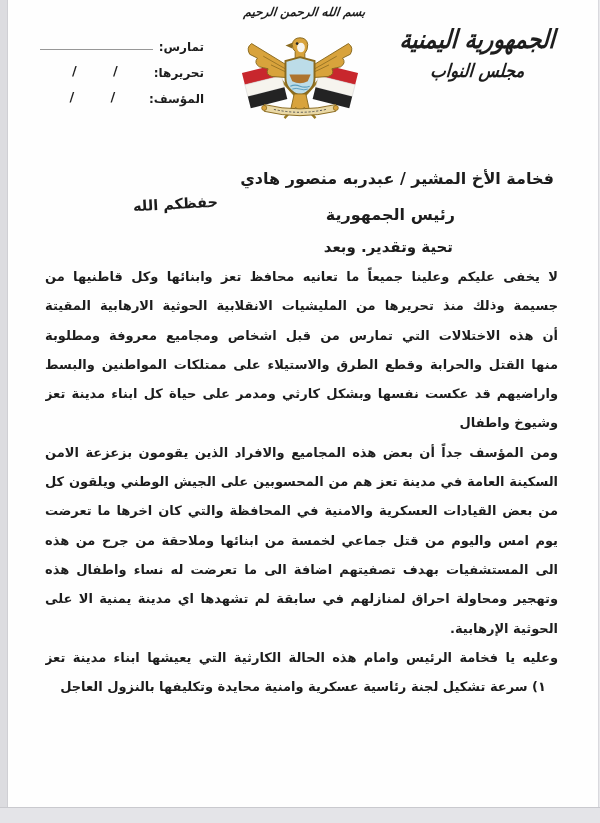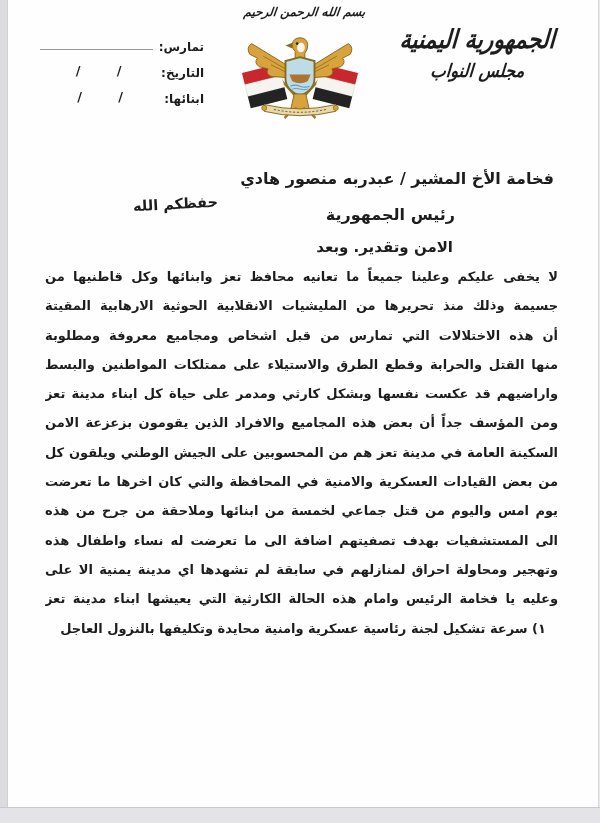--- a/index.html
+++ b/index.html
@@ -98,25 +98,25 @@
   <div class="org-name">الجمهورية اليمنية</div>
   <div class="org-sub">مجلس النواب</div>
 </div>
 
 <div class="fields">
   <div class="field-row">
     <span class="field-label">تمارس:</span>
     <span class="field-line"></span>
   </div>
   <div class="field-row">
-    <span class="field-label">التاريخ:</span>
+    <span class="field-label">تحريرها:</span>
     <span class="field-value">/        /</span>
   </div>
   <div class="field-row">
-    <span class="field-label">ابنائها:</span>
+    <span class="field-label">المؤسف:</span>
     <span class="field-value">/        /</span>
   </div>
 </div>
 
 <svg class="emblem" viewBox="0 0 130 92" aria-hidden="true">
 
   <g>
     <line x1="44" y1="48" x2="81" y2="89" stroke="#9A7A22" stroke-width="2.4"></line>
     <line x1="86" y1="48" x2="49" y2="89" stroke="#9A7A22" stroke-width="2.4"></line>
   </g>
@@ -160,29 +160,31 @@
     <path d="M28,75 Q65,84 102,75 L102,82 Q65,91 28,82 Z" stroke="#8A6A1F" stroke-width="1" fill="#EAD9A6"></path>
     <circle cx="28" cy="78.5" r="2.6" stroke="#8A6A1F" stroke-width="0.8" fill="#D8A33C"></circle>
     <circle cx="102" cy="78.5" r="2.6" stroke="#8A6A1F" stroke-width="0.8" fill="#D8A33C"></circle>
     <path d="M38,80 Q65,86 92,80" fill="none" stroke="#555555" stroke-width="1" stroke-dasharray="2.2,1.8"></path>
   </g>
 </svg>
 
 <div class="addr-to">فخامة الأخ المشير / عبدربه منصور هادي</div>
 <div class="addr-title">رئيس الجمهورية</div>
 <div class="blessing">حفظكم الله</div>
-<div class="salutation">الامن وتقدير. وبعد</div>
+<div class="salutation">تحية وتقدير. وبعد</div>
 
 <div class="letter-body">
   <div class="bl">لا يخفى عليكم وعلينا جميعاً ما تعانيه محافظ تعز وابنائها وكل قاطنيها من اختلالات امنية</div>
   <div class="bl">جسيمة وذلك منذ تحريرها من المليشيات الانقلابية الحوثية الارهابية المقيتة وحتى اللحظة</div>
   <div class="bl">أن هذه الاختلالات التي تمارس من قبل اشخاص ومجاميع معروفة ومطلوبة للعدالة بهم جسيمة</div>
   <div class="bl">منها القتل والحرابة وقطع الطرق والاستيلاء على ممتلكات المواطنين والبسط على منازلهم</div>
   <div class="bl">واراضيهم قد عكست نفسها وبشكل كارثي ومدمر على حياة كل ابناء مدينة تعز من رجال ونساء</div>
+  <div class="bl short">وشيوخ واطفال</div>
   <div class="bl">ومن المؤسف جداً أن بعض هذه المجاميع والافراد الذين يقومون بزعزعة الامن والاستقرار و اقلاق</div>
   <div class="bl">السكينة العامة في مدينة تعز هم من المحسوبين على الجيش الوطني ويلقون كل الدعم والحماية</div>
   <div class="bl">من بعض القيادات العسكرية والامنية في المحافظة والتي كان اخرها ما تعرضت له اسرة الحرق</div>
   <div class="bl">يوم امس واليوم من قتل جماعي لخمسة من ابنائها وملاحقة من جرح من هذه الاسرة</div>
   <div class="bl">الى المستشفيات بهدف تصفيتهم اضافة الى ما تعرضت له نساء واطفال هذه الاسرة من ترهيب</div>
   <div class="bl">وتهجير ومحاولة احراق لمنازلهم في سابقة لم تشهدها اي مدينة يمنية الا على ايدي مليشيات</div>
+  <div class="bl short">الحوثية الإرهابية.</div>
   <div class="bl">وعليه يا فخامة الرئيس وامام هذه الحالة الكارثية التي يعيشها ابناء مدينة تعز خصوصاً</div>
   <div class="bl item">١) سرعة تشكيل لجنة رئاسية عسكرية وامنية محايدة وتكليفها بالنزول العاجل الى مدينة تعز</div>
 </div>
 
 </body></html>

